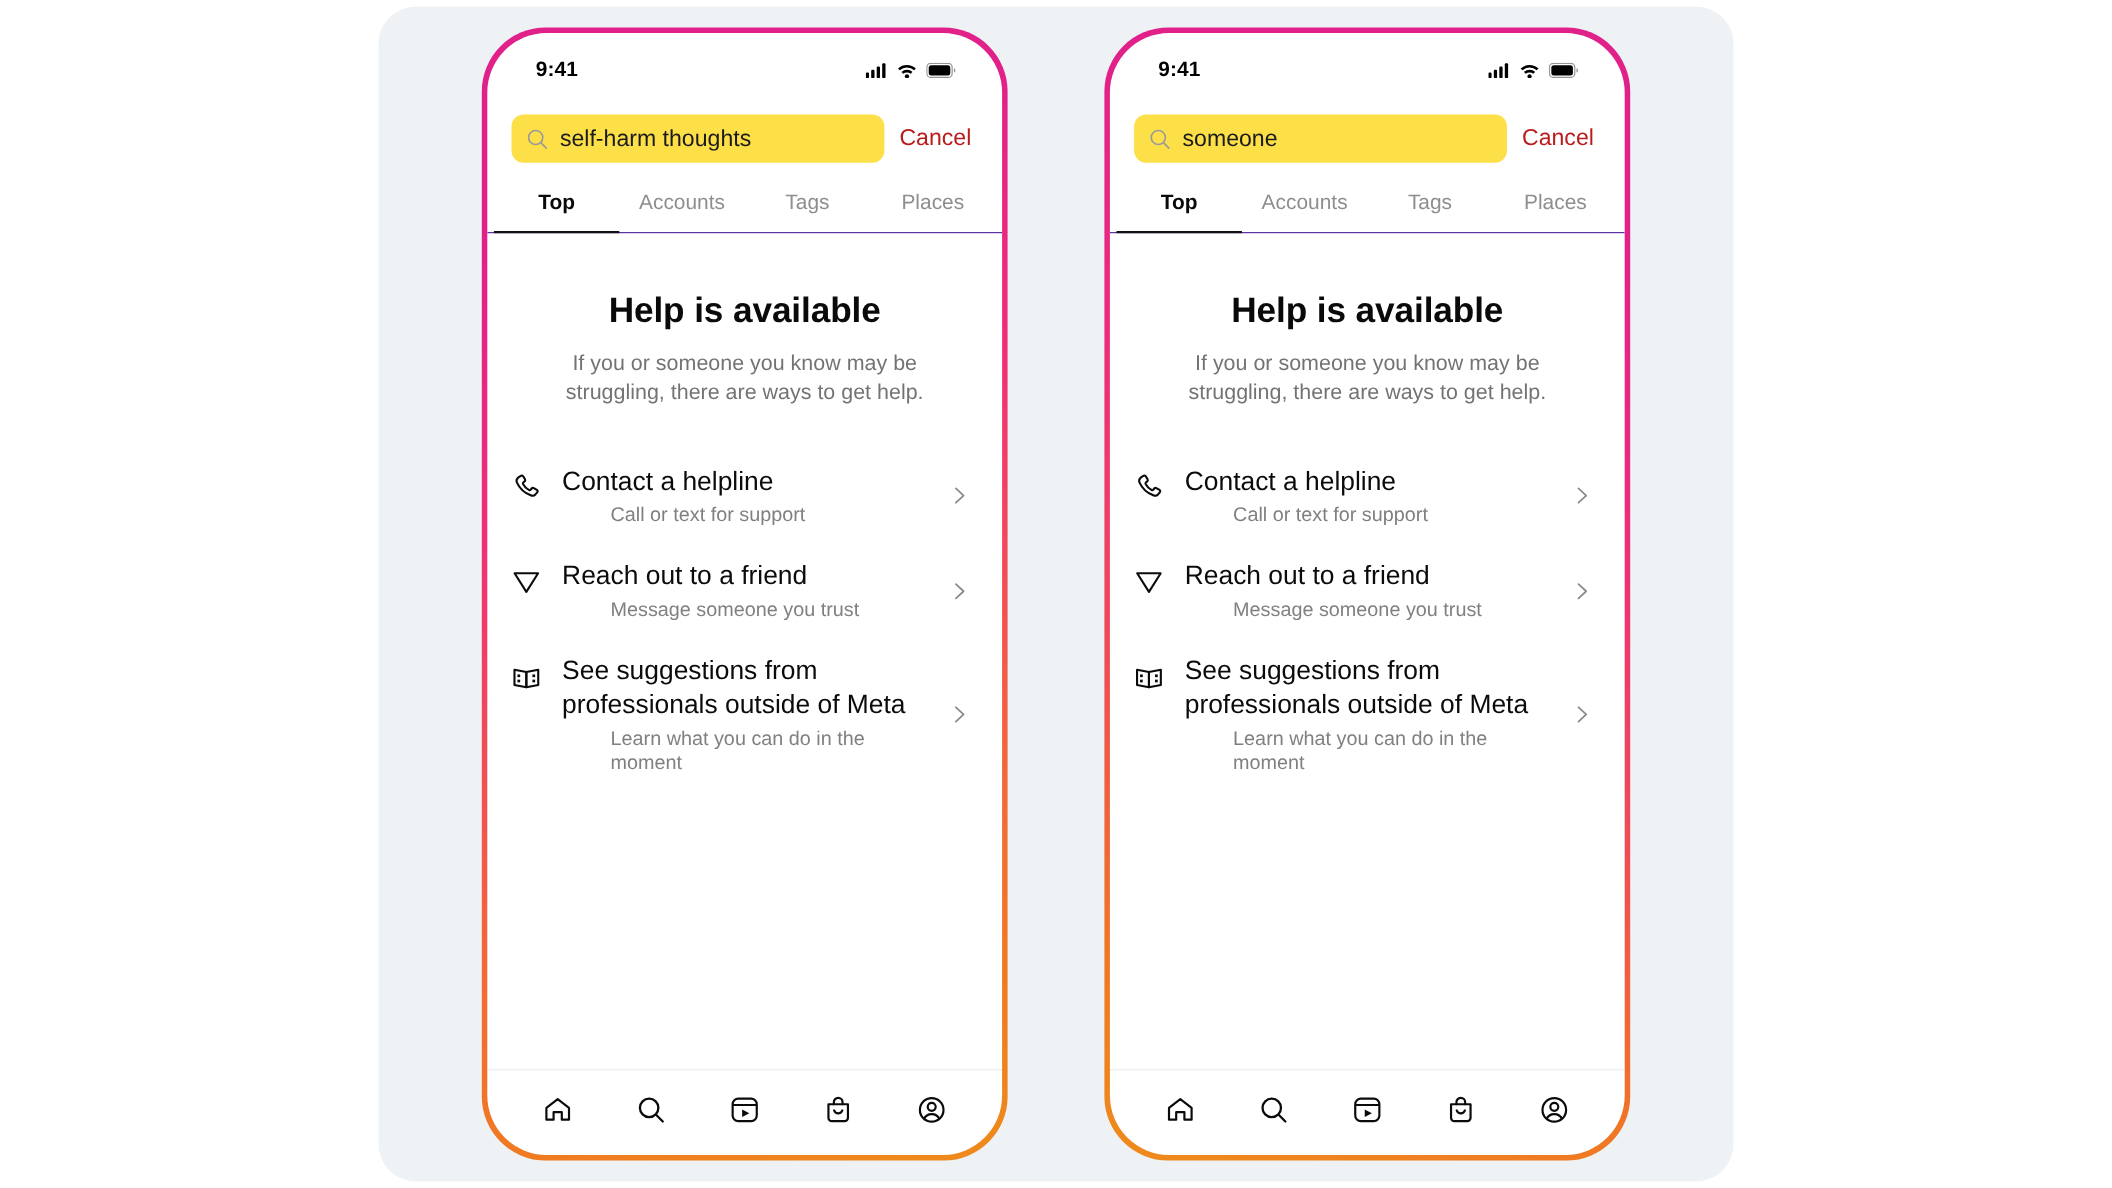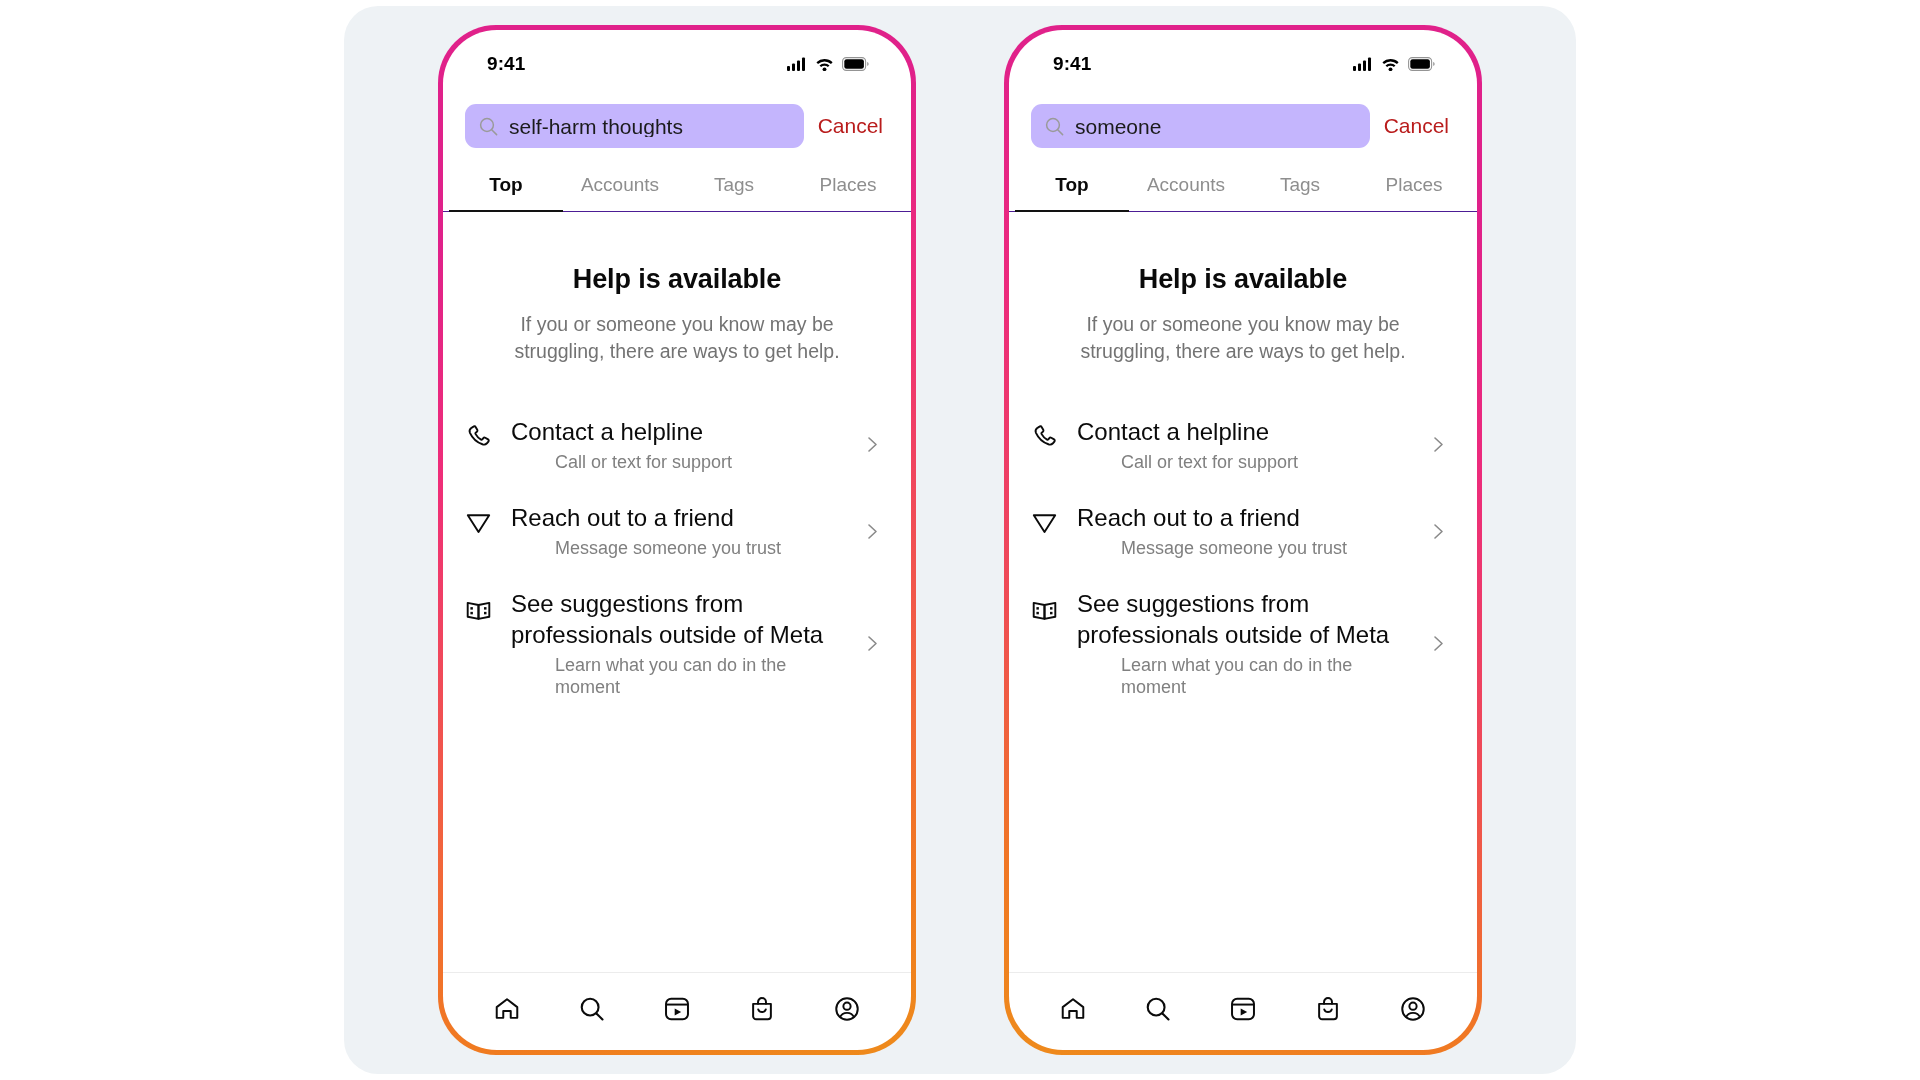--- a/index.html
+++ b/index.html
@@ -94,21 +94,21 @@
   .search-row {
     display: flex;
     align-items: center;
     padding: 0 24px 0 22px;
     gap: 14px;
     margin-top: 12px;
   }
   .search-field {
     flex: 1;
     height: 44px;
-    background: #c4b5fd;
+    background: #fde047;
     border-radius: 11px;
     display: flex;
     align-items: center;
     padding: 0 14px;
     gap: 11px;
   }
   .search-field svg { flex: 0 0 auto; display:block; }
   .search-value {
     font-size: 21px;
     color: #1b1b1b;
@@ -155,21 +155,21 @@
   
   .content {
     flex: 1;
     padding: 0 22px;
     display: flex;
     flex-direction: column;
   }
 
   .help-title {
     text-align: center;
-    font-size: 27px;
+    font-size: 32px;
     font-weight: bold;
     color: #0a0a0a;
     margin-top: 52px;
     letter-spacing: -0.1px;
   }
   .help-sub {
     text-align: center;
     font-size: 19.5px;
     color: #737373;
     line-height: 1.38;

